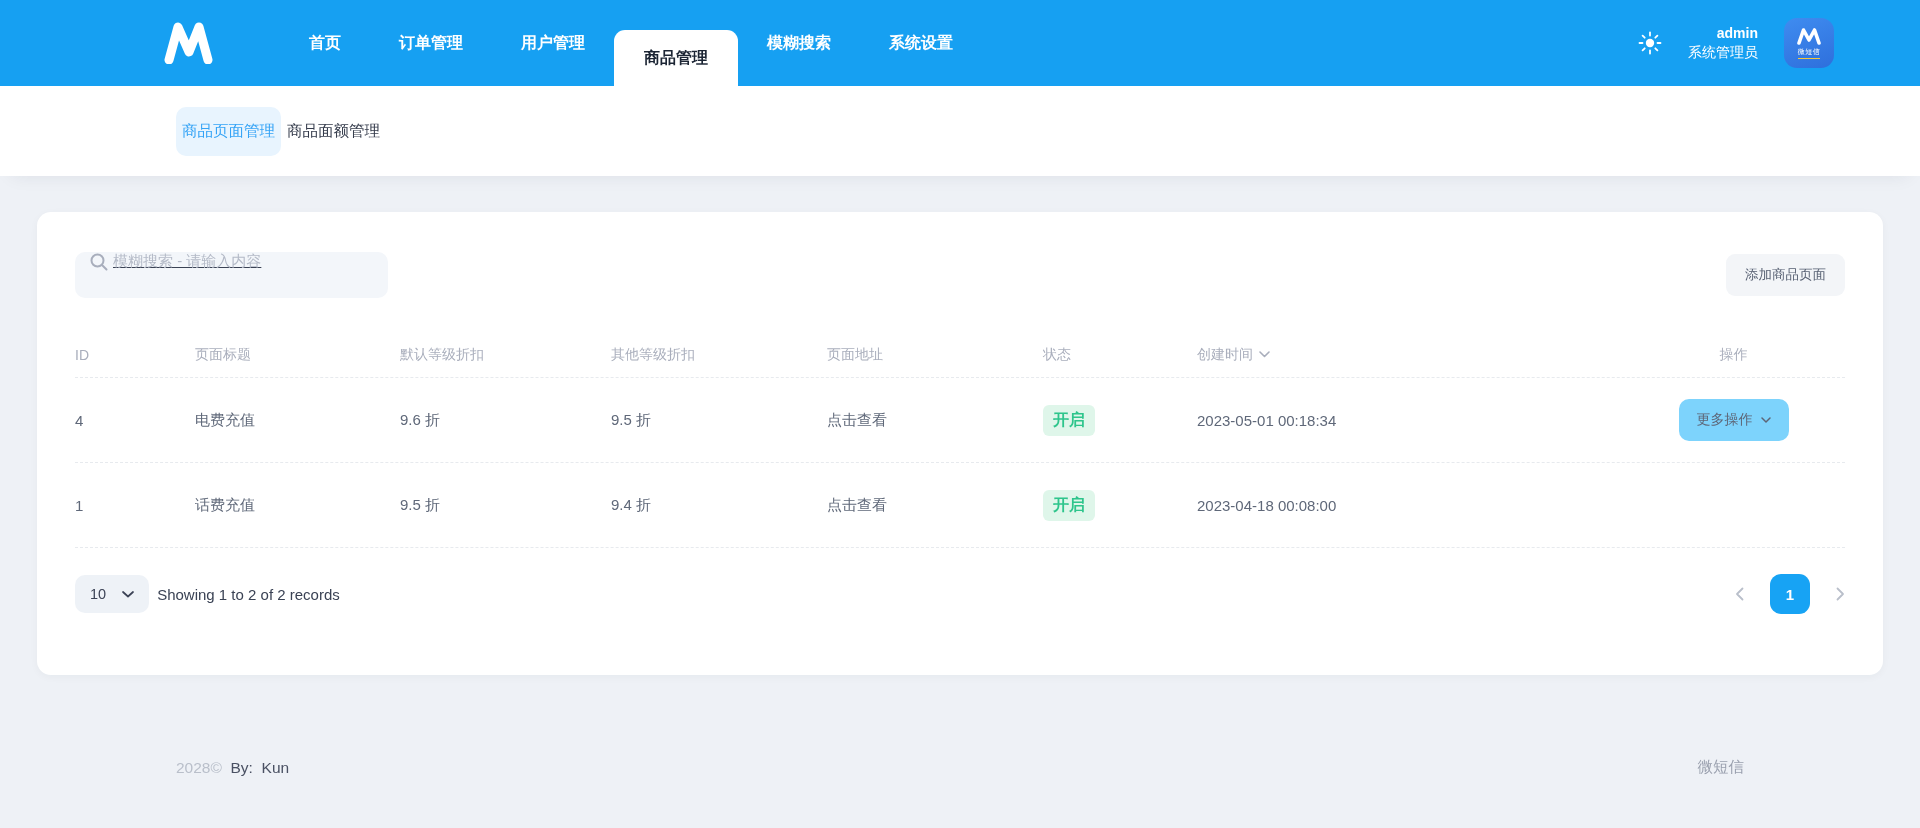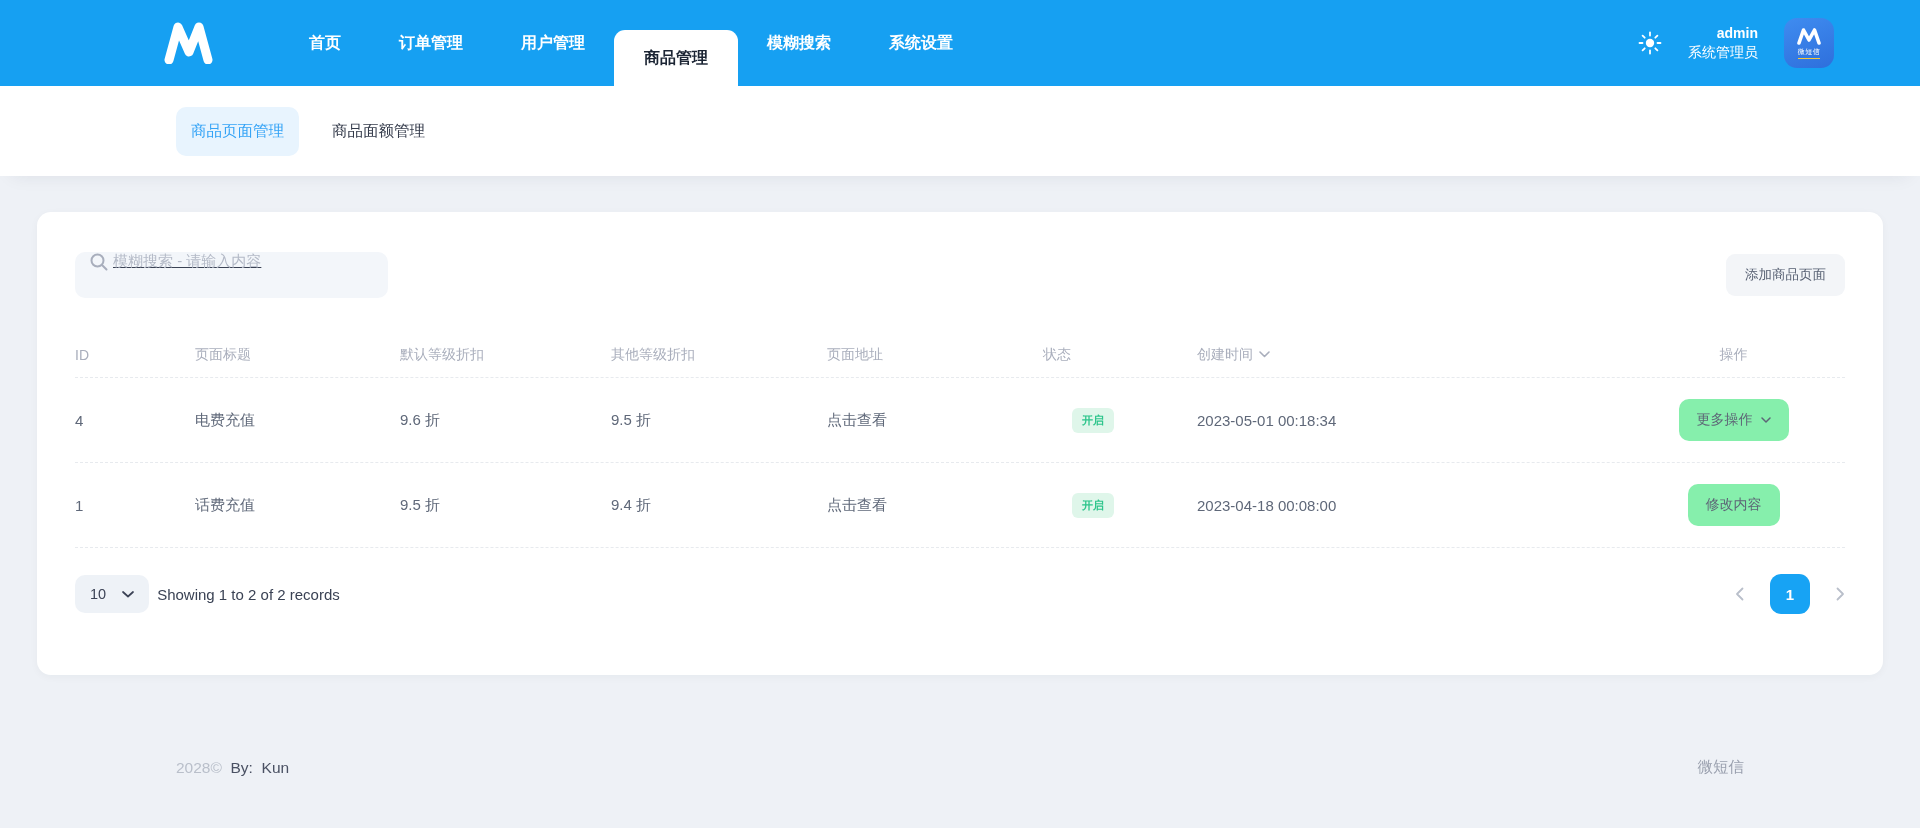--- a/index.html
+++ b/index.html
@@ -46,21 +46,21 @@
   
   .subnav {
     height:90px; background:#ffffff;
     display:flex; align-items:center;
     padding-left:176px;
     box-shadow:0 10px 18px -12px rgba(30,40,60,0.10);
     position:relative; z-index:2;
   }
   .subnav-item {
     font-size:15.5px; color:#333a4a; cursor:pointer;
-    padding:14px 15px; border-radius:10px; margin-right:18px;
+    padding:14px 6px; border-radius:10px; 
     white-space:nowrap;
   }
   .subnav-item.active { background:#e8f4fe; color:#34a3f6; }
 
   
   .card {
     margin:36px 37px 0;
     background:#fff; border-radius:14px;
     box-shadow:0 2px 8px rgba(30,40,60,0.04);
     padding:40px 38px 32px;
@@ -96,24 +96,24 @@
     border-bottom:1.5px dashed #e7eaee;
   }
   .trow.data {
     height:85px; color:#5f6879; font-size:15px;
     border-bottom:1.5px dashed #e7eaee;
   }
   .cell-op { display:flex; justify-content:center; }
   .col-sort { display:inline-flex; align-items:center; gap:6px; cursor:pointer; }
   .badge {
     display:inline-block; background:#dff6ea; color:#2ec58c;
-    font-size:11px; font-weight:700; padding:5px 10px; border-radius:6px;margin-left:29px;
+    font-size:16px; font-weight:700; padding:5px 10px; border-radius:6px;
   }
   .row-btn {
-    background:#86efac; border:none; border-radius:10px;
+    background:#7dd3fc; border:none; border-radius:10px;
     color:#5d6576; font-size:14px; padding:12px 18px;
     display:inline-flex; align-items:center; gap:8px; cursor:pointer;
     font-family:"Liberation Sans","DejaVu Sans",sans-serif;
   }
 
   
   .pagebar { margin-top:26px; display:flex; align-items:center; justify-content:space-between; }
   .pagebar-left { display:flex; align-items:center; gap:8px; }
   .size-select {
     background:#eef2f7; border-radius:10px; padding:11px 15px;
@@ -256,25 +256,20 @@
     </div>
 
     <div class="trow data">
       <div>1</div>
       <div>话费充值</div>
       <div>9.5 折</div>
       <div>9.4 折</div>
       <div>点击查看</div>
       <div><span class="badge">开启</span></div>
       <div>2023-04-18 00:08:00</div>
-      <div class="cell-op">
-        <button class="row-btn">
-          <span>修改内容</span>
-        </button>
-      </div>
     </div>
   </div>
 
   <div class="pagebar">
     <div class="pagebar-left">
       <div class="size-select">
         <span>10</span>
         <span>
           <svg width="12" height="7" viewBox="0 0 12 7">
               <polyline points="1,1 6,5.5 11,1" fill="none" stroke="#3c4356" stroke-width="1.7" stroke-linecap="round" stroke-linejoin="round"></polyline>

